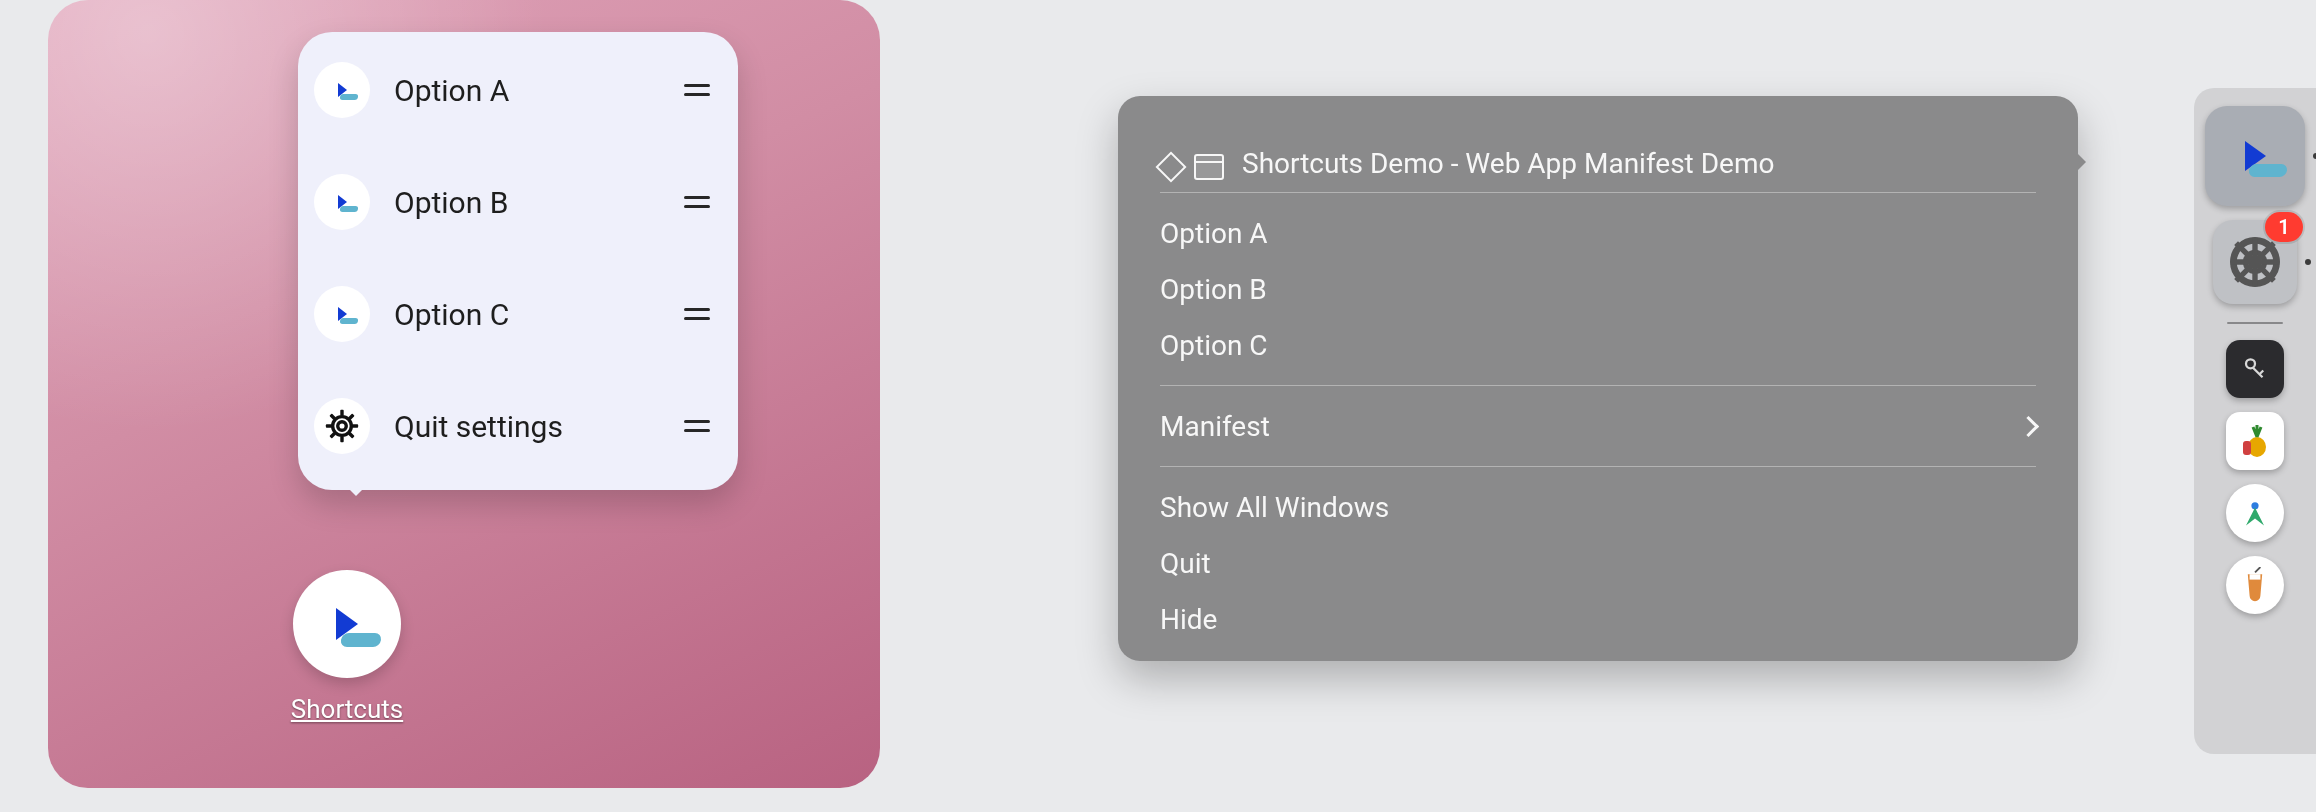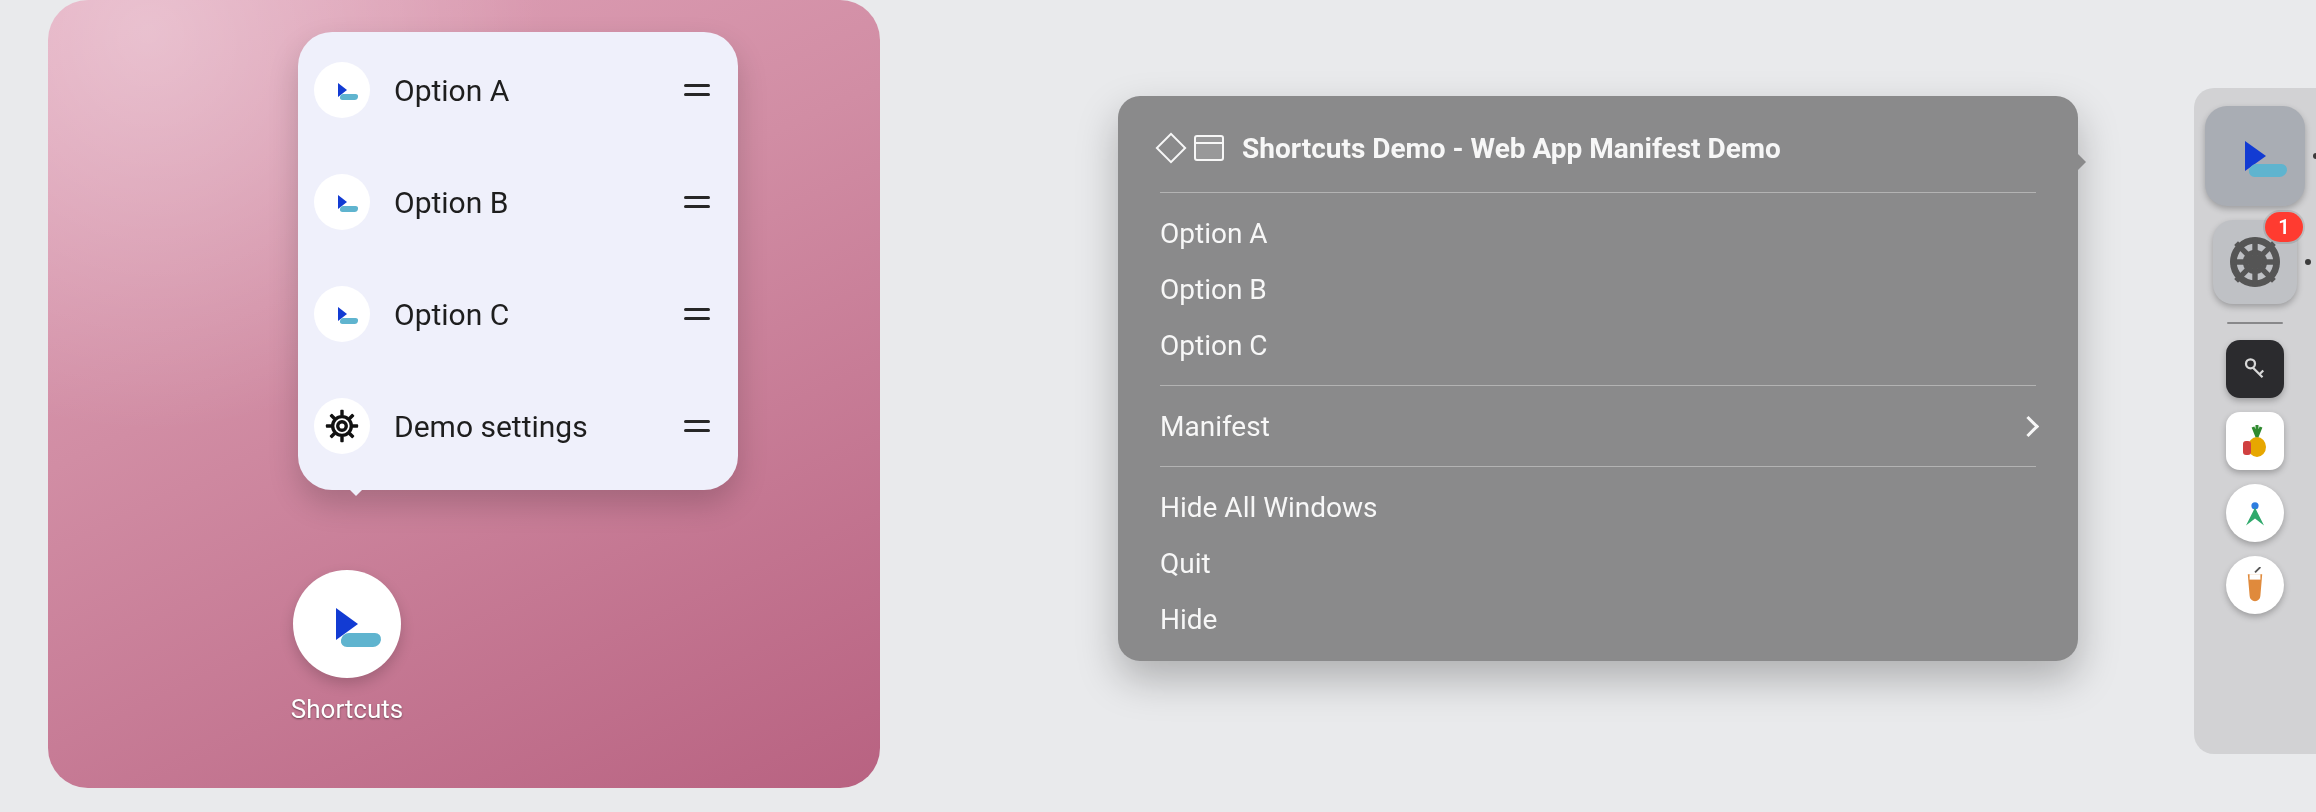--- a/index.html
+++ b/index.html
@@ -86,20 +86,21 @@
     box-shadow:0 6px 14px rgba(0,0,0,.18);
   }
   .android .launcher-label{
     position:absolute;
     left:210px; top:694px;
     width:178px;
     text-align:center;
     color:#fff;
     font-size:26px;
     text-shadow:0 1px 2px rgba(0,0,0,.45);
+    text-decoration:underline;
   }
 
   
   .glyph{position:relative;display:inline-block;}
   .glyph .chev{
     width:0;height:0;
     border-top:var(--sz,8px) solid transparent;
     border-bottom:var(--sz,8px) solid transparent;
     border-left:calc(var(--sz,8px)*1.4) solid var(--accent-blue);
     display:block;
@@ -137,21 +138,21 @@
     border:14px solid transparent;
     border-left-color:var(--macos-panel);
   }
   .macos-menu .row{
     display:flex;align-items:center;
     padding:0 42px;
     height:56px;
     font-size:28px;
     font-weight:400;
   }
-  .macos-menu .title-row{height:64px;font-weight:700;}
+  .macos-menu .title-row{height:64px;font-weight:400;align-items:flex-end;}
   .macos-menu .sep{
     height:1px;background:rgba(255,255,255,.35);
     margin:12px 42px;
   }
   .macos-menu .title-icons{display:flex;align-items:center;gap:12px;margin-right:18px;}
   .diamond{width:18px;height:18px;border:2.5px solid var(--macos-text);transform:rotate(45deg);}
   .window-mini{
     width:26px;height:22px;border:2px solid var(--macos-text);border-radius:3px;position:relative;background:rgba(255,255,255,.12);
   }
   .window-mini::before{content:"";position:absolute;left:0;right:0;top:5px;height:2px;background:var(--macos-text);}
@@ -265,21 +266,21 @@
             <rect x="32" y="18" width="7" height="4" rx="1"></rect>
             <rect x="18" y="1" width="4" height="7" rx="1" transform="rotate(45 20 20)"></rect>
             <rect x="18" y="32" width="4" height="7" rx="1" transform="rotate(45 20 20)"></rect>
             <rect x="1" y="18" width="7" height="4" rx="1" transform="rotate(45 20 20)"></rect>
             <rect x="32" y="18" width="7" height="4" rx="1" transform="rotate(45 20 20)"></rect>
           </g>
           <circle cx="20" cy="20" r="11"></circle>
           <circle cx="20" cy="20" r="5"></circle>
         </svg>
       </span>
-      <span class="label">Demo settings</span>
+      <span class="label">Quit settings</span>
       <span class="handle">
           <span></span>
           <span></span>
         </span>
     </div>
 
   </div>
 
   <div class="launcher-icon">
     <span class="glyph" style="--sz:16px;">
@@ -316,21 +317,21 @@
 
   <div class="row">
     <span>Manifest</span>
     <span class="spacer"></span>
     <span class="chevron-right"></span>
   </div>
 
   <div class="sep"></div>
 
   <div class="row">
-    <span>Hide All Windows</span>
+    <span>Show All Windows</span>
   </div>
   <div class="row">
     <span>Quit</span>
   </div>
   <div class="row">
     <span>Hide</span>
   </div>
 </div>
 
 <div class="dock">

